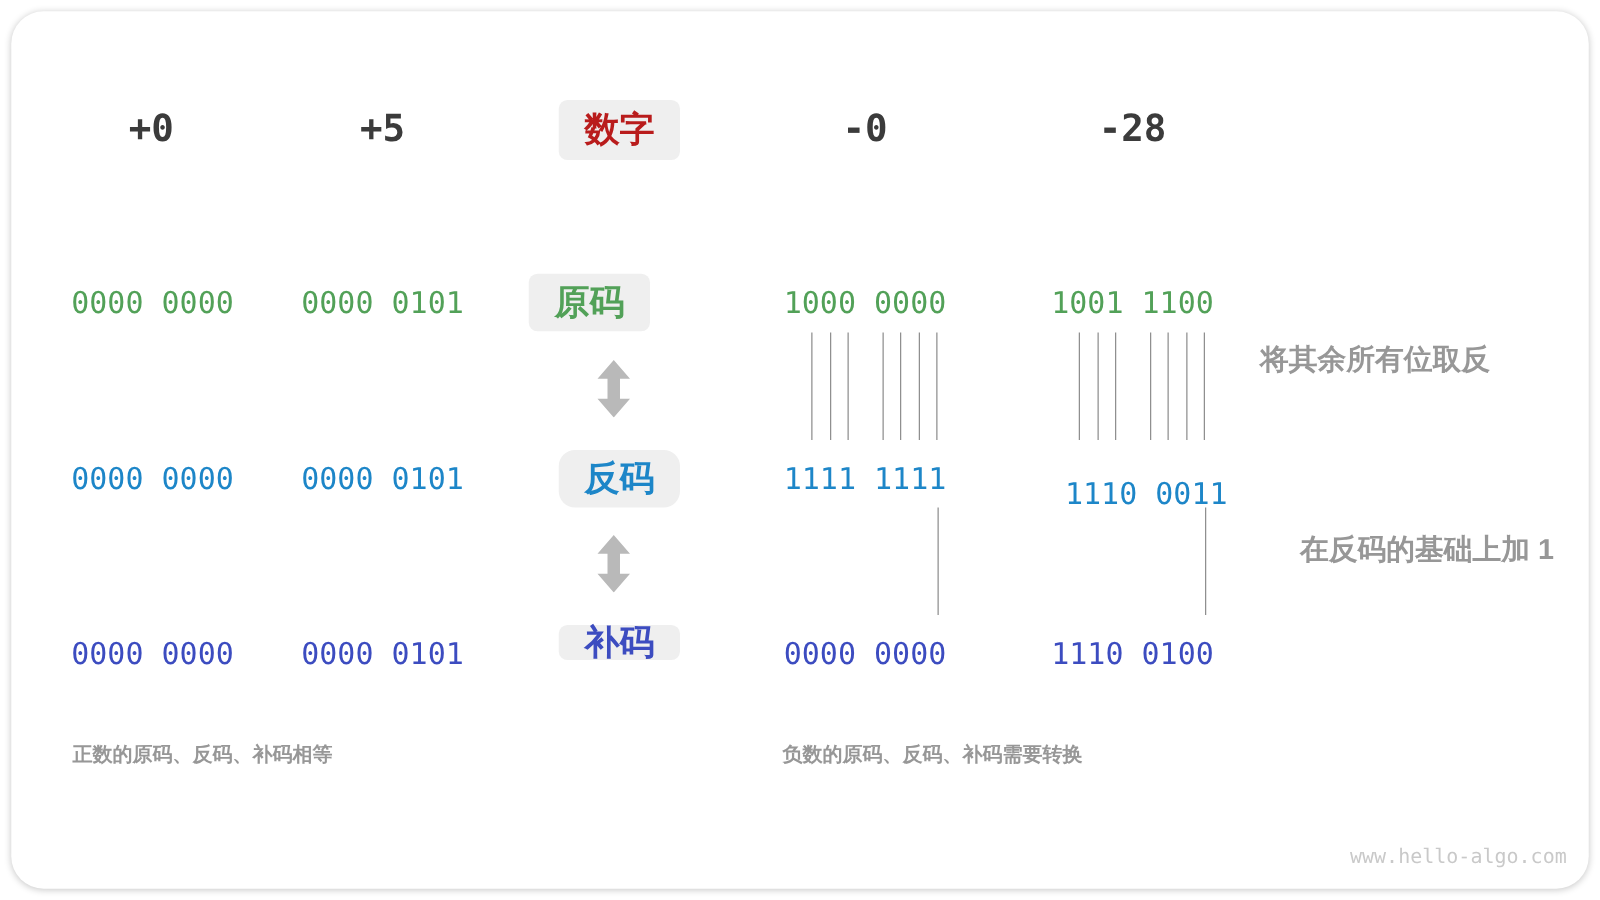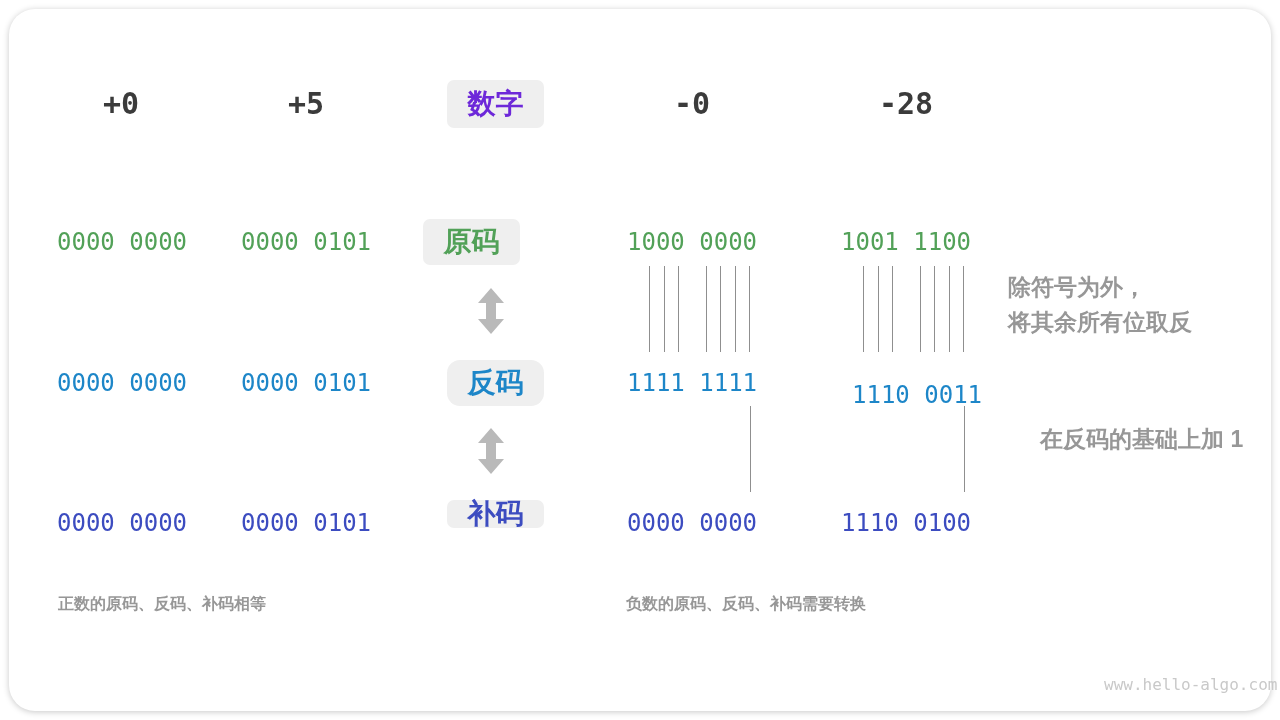--- a/index.html
+++ b/index.html
@@ -11,21 +11,21 @@
   .abs{position:absolute;}
   .mono{font-family:"DejaVu Sans Mono","Liberation Mono",monospace;}
   .hnum{font-size:30px;font-weight:700;color:#3b3b3b;transform:translateX(-50%);
         white-space:nowrap;}
   .bits{font-size:24px;color:#3b3b3b;white-space:nowrap;line-height:30px;}
   .bits.green{color:#52a158;}
   .bits.blue{color:#1d86c8;}
   .bits.indigo{color:#3c4cc0;}
   .labelbox{width:97px;height:48px;background:#efefef;border-radius:7px;
             display:flex;align-items:center;justify-content:center;
-            font-weight:700;font-size:28px;color:#6d28d9;}
+            font-weight:700;font-size:28px;color:#b91c1c;}
   .labelbox.green{color:#52a158;}
   .labelbox.blue{color:#1d86c8;border-radius:13px;}
   .labelbox.indigo{color:#3c4cc0;}
   .vline{width:1px;background:#8f8f8f;position:absolute;}
   .note{color:#979797;font-weight:700;font-size:23px;line-height:35px;
         white-space:nowrap;}
   .caption{color:#979797;font-weight:700;font-size:16px;white-space:nowrap;}
   .watermark{color:#c9c9c9;font-size:16px;white-space:nowrap;}
   .arrow svg{display:block;}
 </style>
@@ -65,21 +65,20 @@
 <div class="vline" style="left:949px;top:266px;height:86px;"></div>
 <div class="vline" style="left:963px;top:266px;height:86px;"></div>
 
 <div class="abs arrow" style="left:476px;top:288px;">
   <svg width="30" height="46" viewBox="0 0 30 46">
     <path d="M15 0 L28 15 L20 15 L20 31 L28 31 L15 46 L2 31 L10 31 L10 15 L2 15 Z" fill="#b9b9b9"></path>
   </svg>
 </div>
 
 <div class="abs note" style="left:1008px;top:270px;">
-  <div>除符号为外，</div>
   <div>将其余所有位取反</div>
 </div>
 
 <div class="abs mono bits blue" style="left:57px;top:368px;">0000 0000</div>
 <div class="abs mono bits blue" style="left:241px;top:368px;">0000 0101</div>
 <div class="abs labelbox blue" style="left:447px;top:360px;height:46px;">
   <span>反码</span>
 </div>
 <div class="abs mono bits blue" style="left:627px;top:368px;">1111 1111</div>
 <div class="abs mono bits blue" style="left:841px;top:380px;margin-left:11px;">1110 0011</div>
@@ -99,13 +98,13 @@
 <div class="abs mono bits indigo" style="left:241px;top:508px;">0000 0101</div>
 <div class="abs labelbox indigo" style="left:447px;top:500px;height:28px;">
   <span>补码</span>
 </div>
 <div class="abs mono bits indigo" style="left:627px;top:508px;">0000 0000</div>
 <div class="abs mono bits indigo" style="left:841px;top:508px;">1110 0100</div>
 
 <div class="abs caption" style="left:58px;top:594px;">正数的原码、反码、补码相等</div>
 <div class="abs caption" style="left:626px;top:594px;">负数的原码、反码、补码需要转换</div>
 
-<div class="abs mono watermark" style="left:1104px;top:675px;">www.hello-algo.com</div>
+<div class="abs mono watermark" style="left:1080px;top:675px;">www.hello-algo.com</div>
 
 </body></html>

